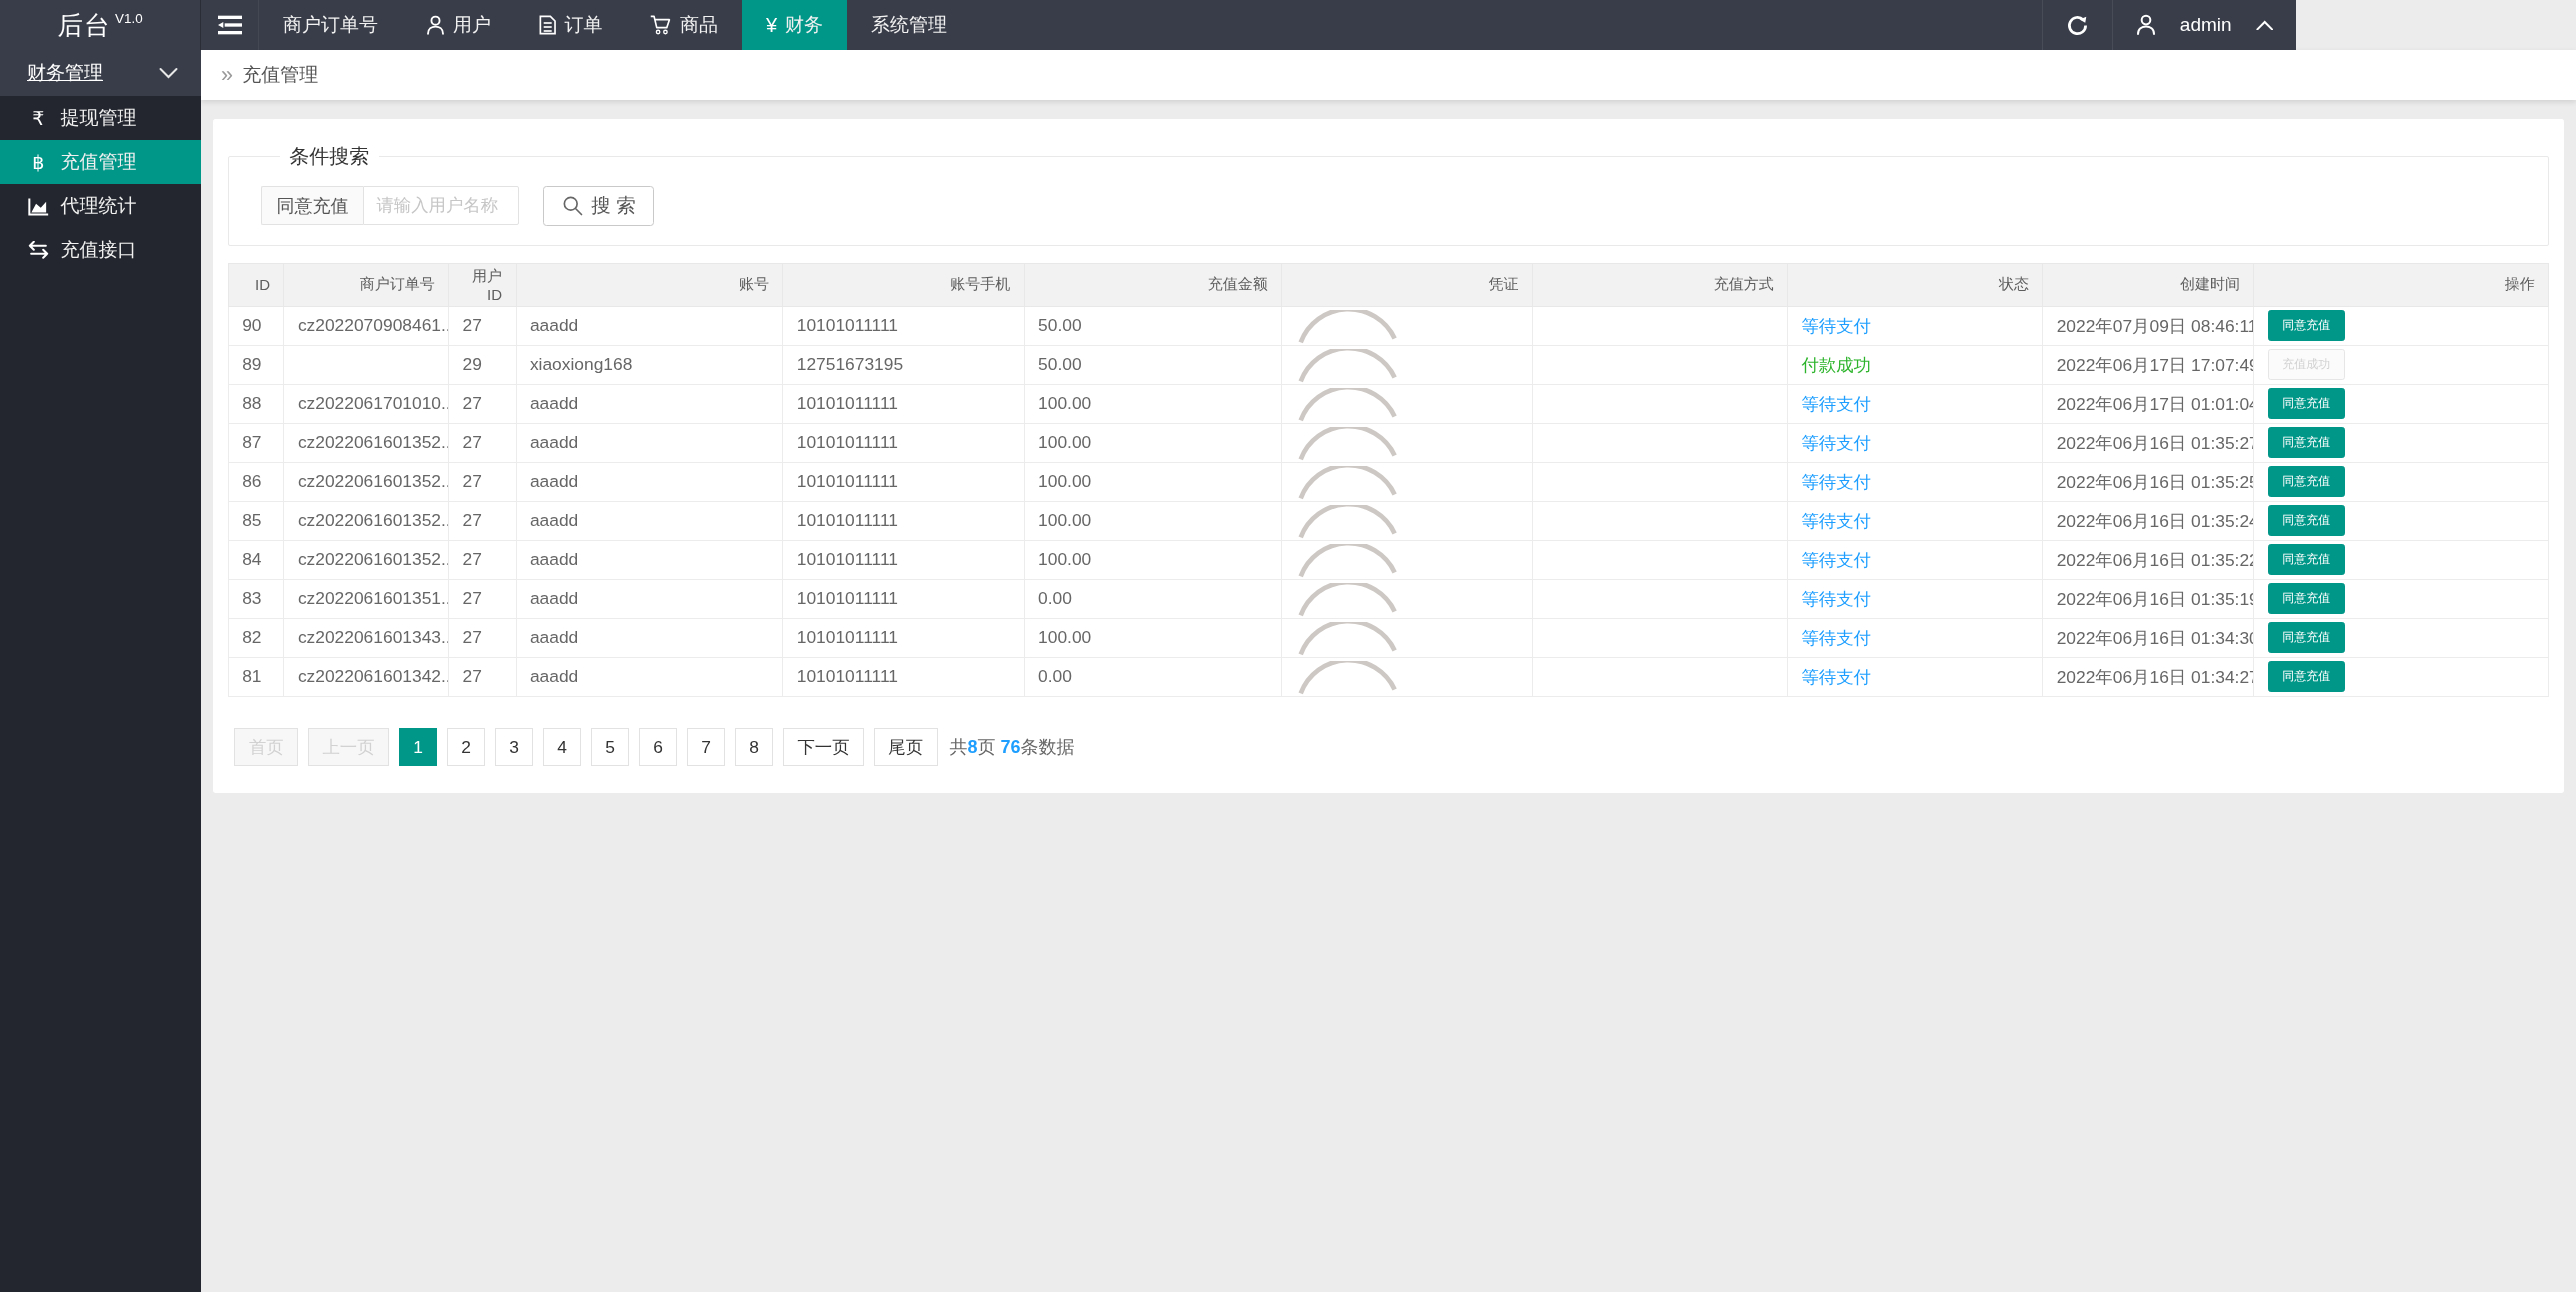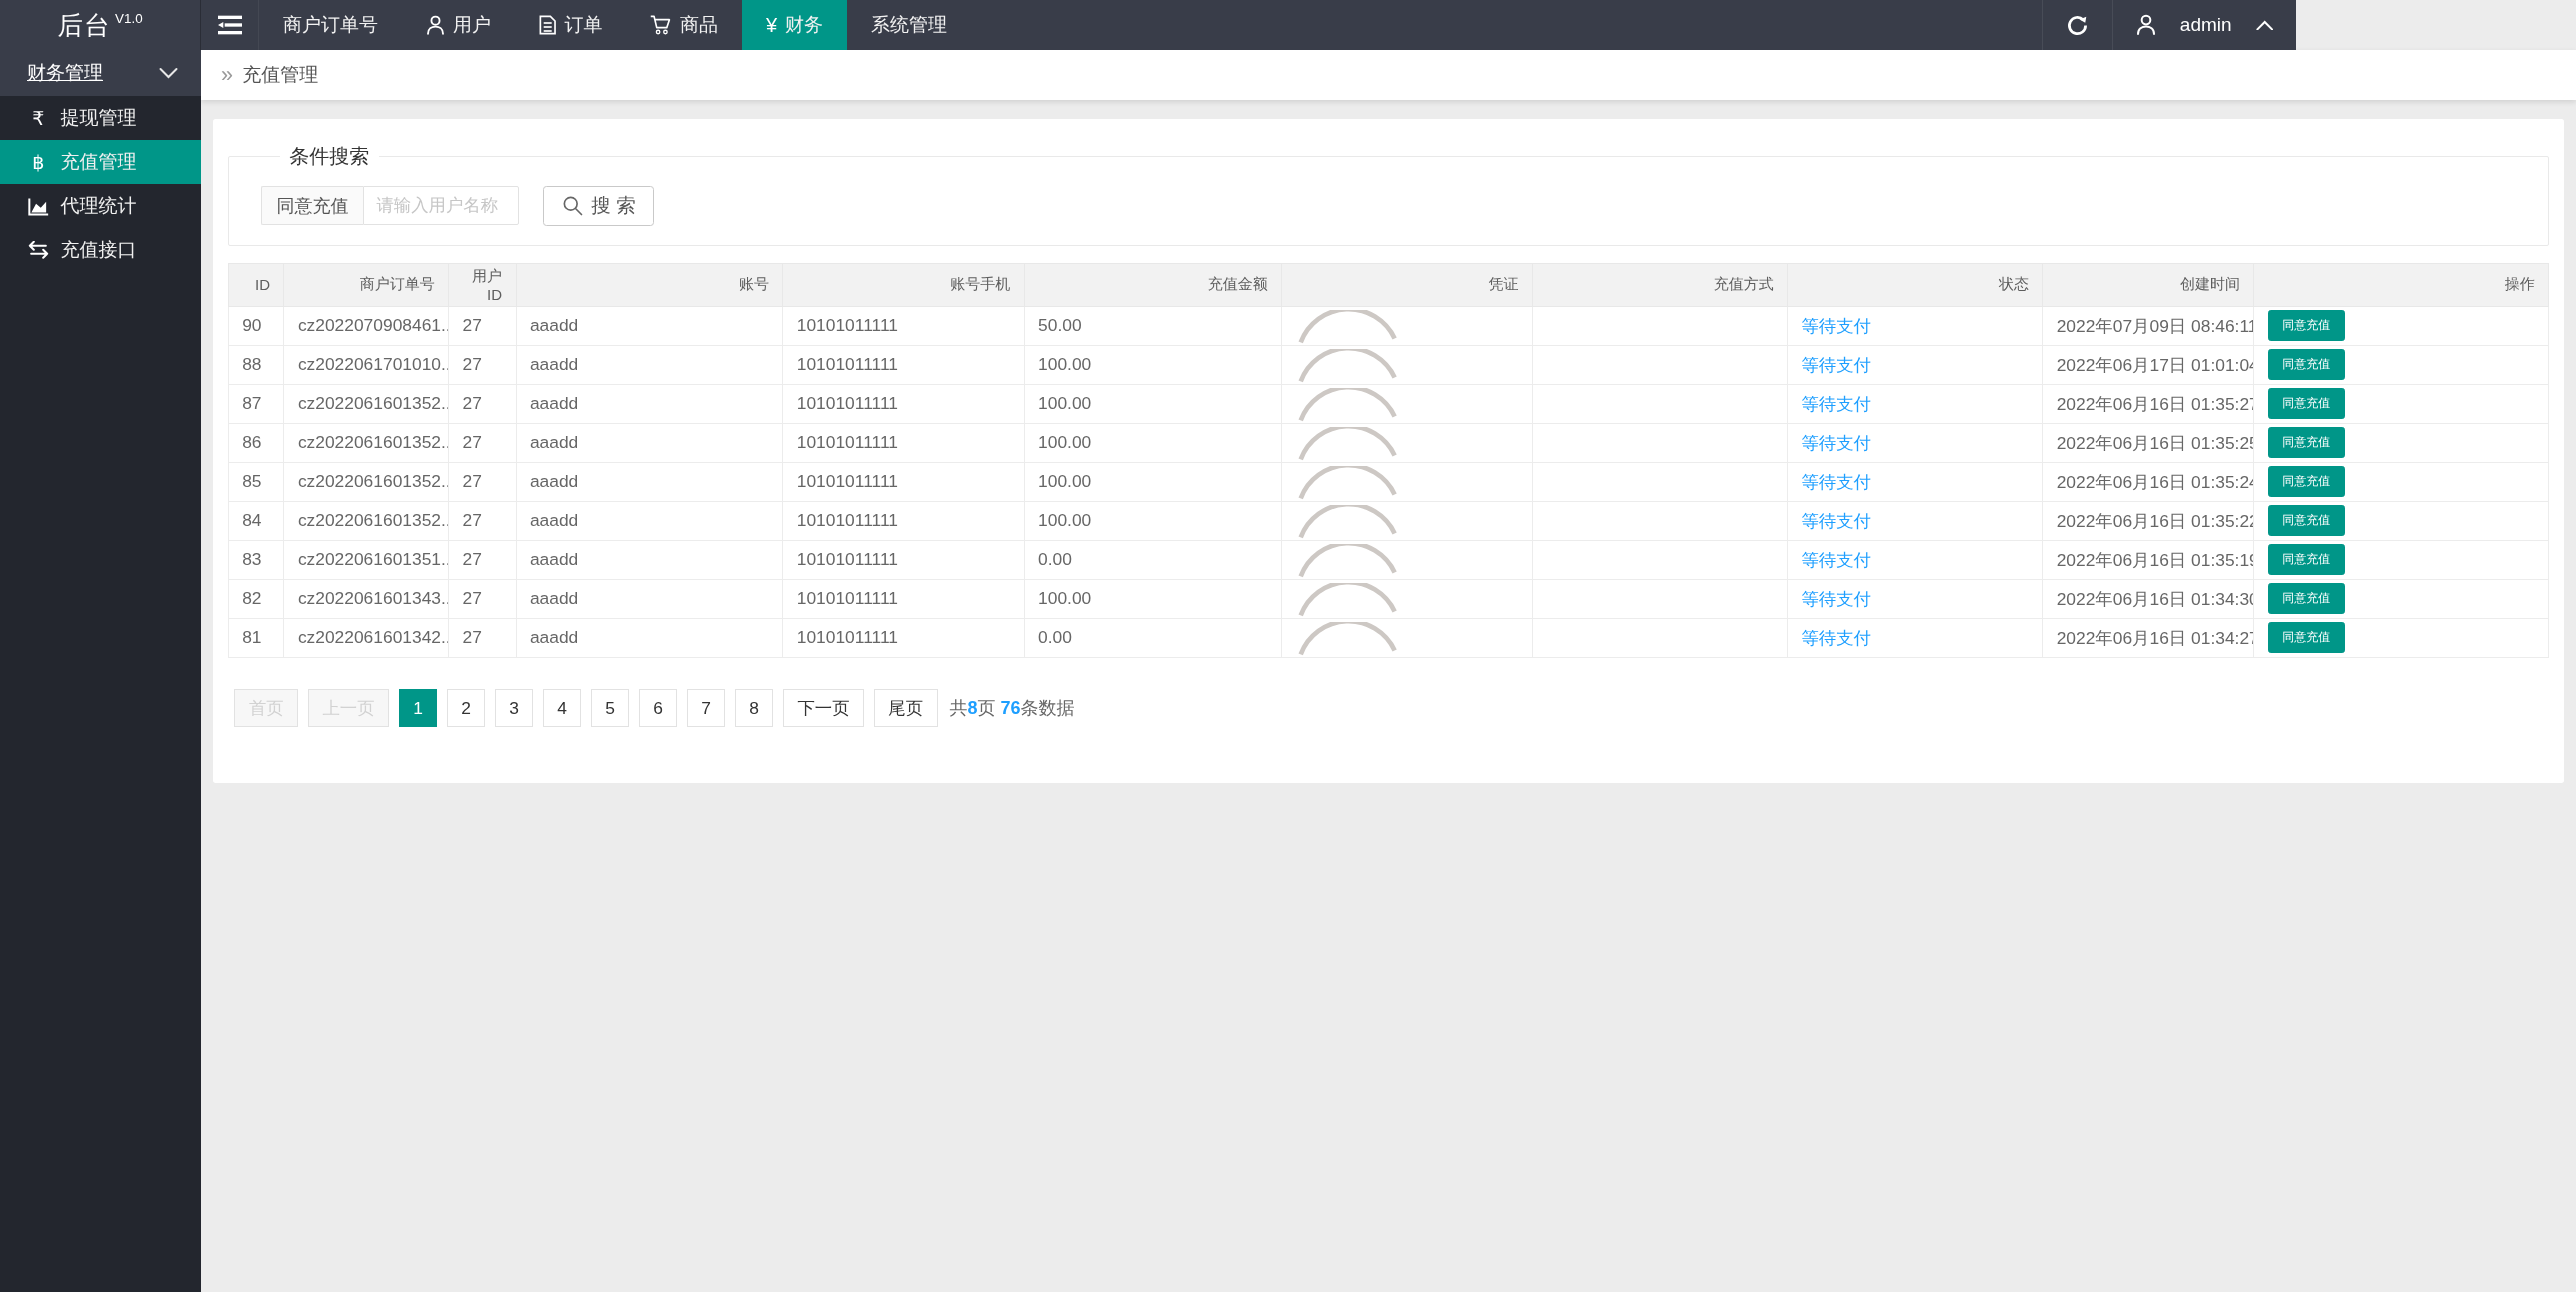--- a/index.html
+++ b/index.html
@@ -315,20 +315,35 @@
             <td>50.00</td>
             <td><span><svg class="voucher" width="102" height="34" viewBox="0 0 152 50">
                   <path d="M7 48 A76 76 0 0 1 147 42" stroke="#cdc8c4" stroke-width="7" fill="none"></path>
                 </svg></span></td>
             <td></td>
             <td><span class="st-wait">等待支付</span></td>
             <td>2022年07月09日 08:46:11</td>
             <td><button class="act-btn act-primary">同意充值</button></td>
           </tr>
           <tr>
+            <td>89</td>
+            <td></td>
+            <td>29</td>
+            <td>xiaoxiong168</td>
+            <td>12751673195</td>
+            <td>50.00</td>
+            <td><span><svg class="voucher" width="102" height="34" viewBox="0 0 152 50">
+                  <path d="M7 48 A76 76 0 0 1 147 42" stroke="#cdc8c4" stroke-width="7" fill="none"></path>
+                </svg></span></td>
+            <td></td>
+            <td><span class="st-success">付款成功</span></td>
+            <td>2022年06月17日 17:07:49</td>
+            <td><button class="act-btn act-disabled">充值成功</button></td>
+          </tr>
+          <tr>
             <td>88</td>
             <td>cz2022061701010...</td>
             <td>27</td>
             <td>aaadd</td>
             <td>10101011111</td>
             <td>100.00</td>
             <td><span><svg class="voucher" width="102" height="34" viewBox="0 0 152 50">
                   <path d="M7 48 A76 76 0 0 1 147 42" stroke="#cdc8c4" stroke-width="7" fill="none"></path>
                 </svg></span></td>
             <td></td>

